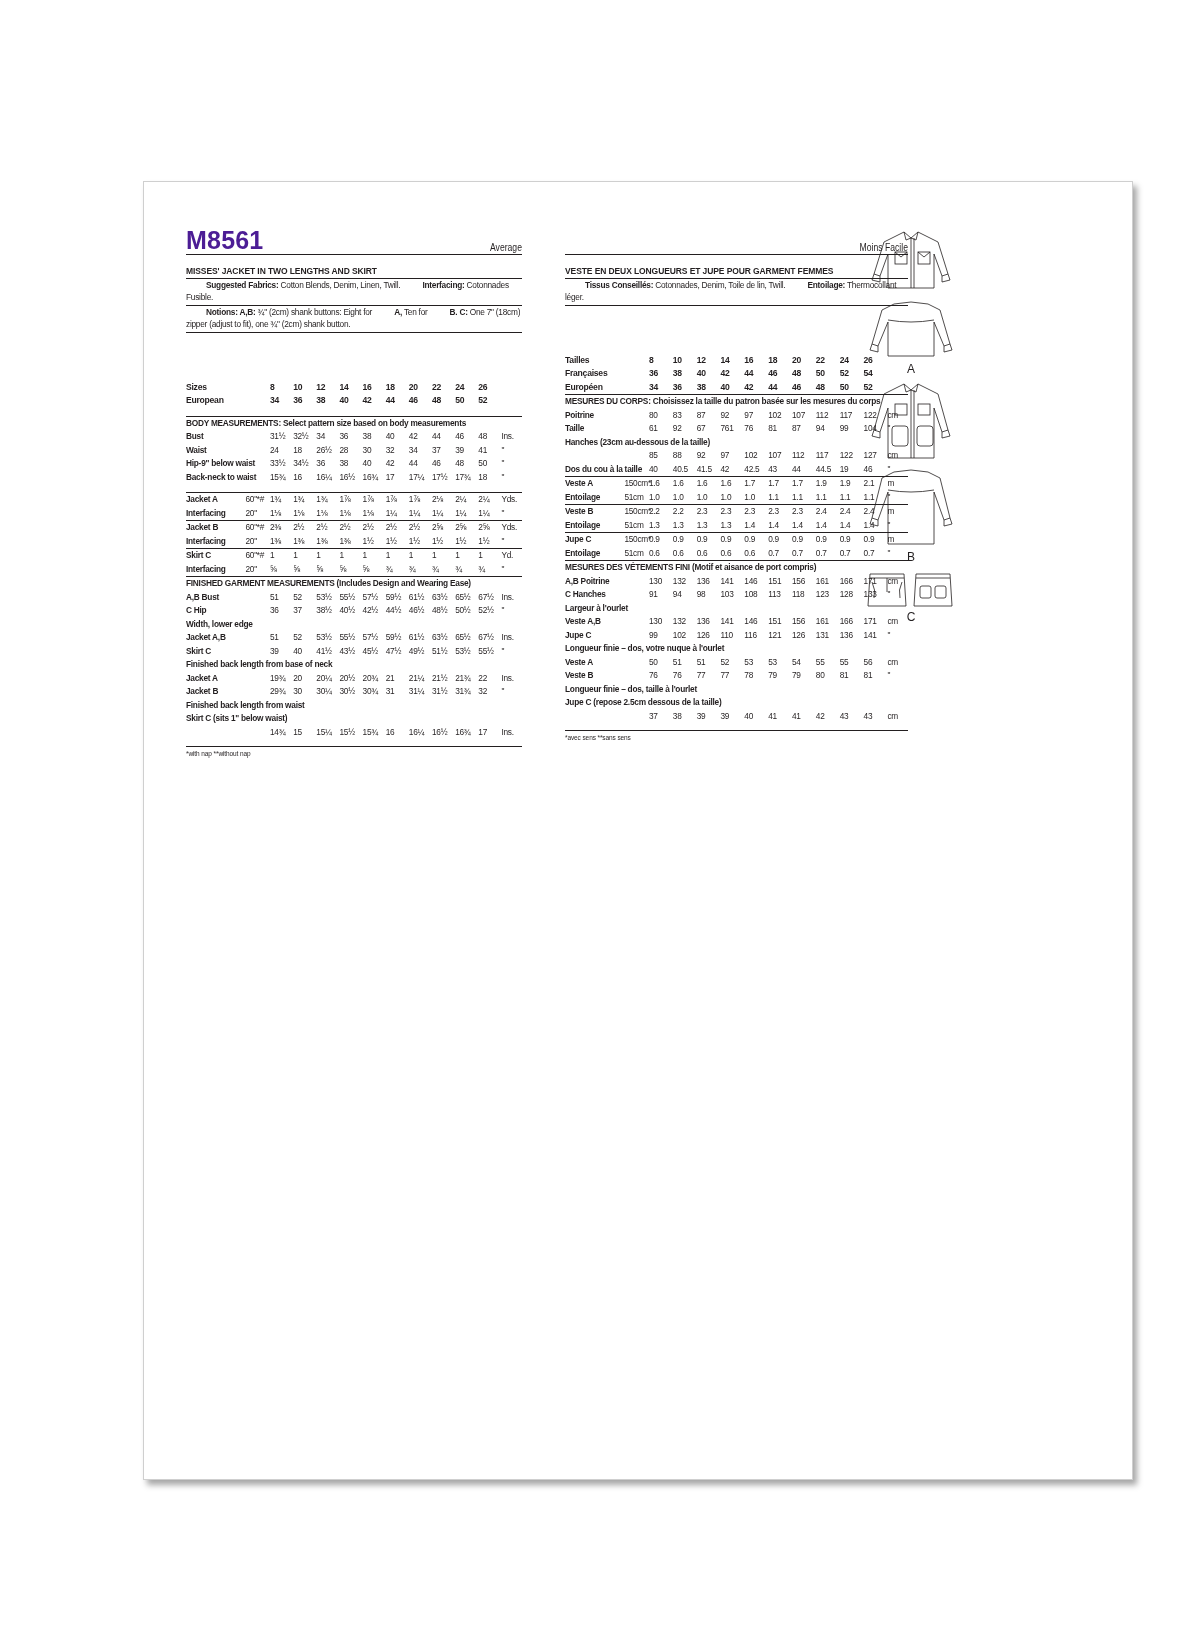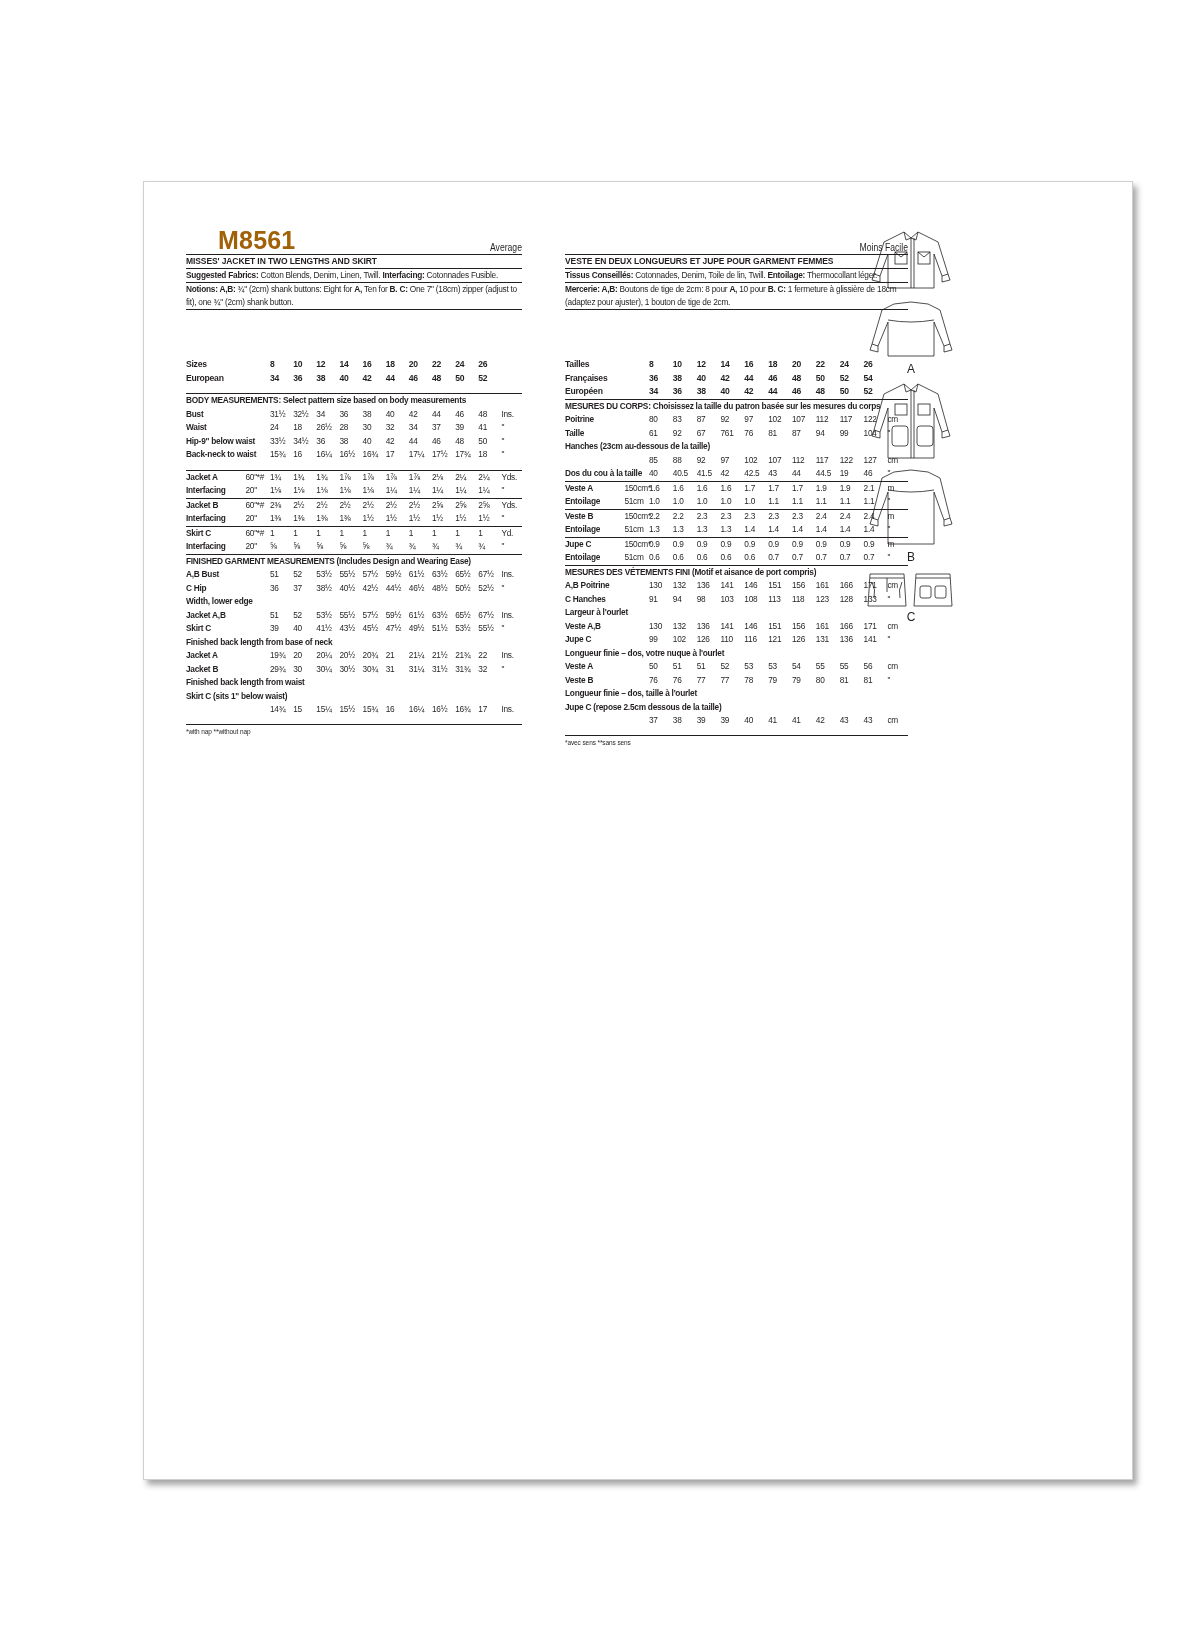--- a/index.html
+++ b/index.html
@@ -2,25 +2,25 @@
 <html><head>
 <meta charset="utf-8">
 <style>
   html, body { margin:0; padding:0; background:#ffffff; }
   body { width:1200px; height:1650px; position:relative; font-family:"Liberation Sans", sans-serif; color:#231f20; overflow:hidden; }
   .sheet { position:absolute; left:143px; top:181px; width:988px; height:1297px; background:#fff; border:1px solid #cfcfcf; box-shadow:4px 5px 6px rgba(0,0,0,0.35); }
   .col { position:absolute; top:50px; }
   .col-en { left:42px; width:336px; }
   .col-fr { left:421px; width:343px; }
   .hdr { position:relative; height:22px; border-bottom:1px solid #231f20; }
-  .code { position:absolute; left:0; top:-6px; font-family:"Liberation Sans", sans-serif; font-weight:bold; font-size:25px; letter-spacing:0.2px; color:#a16207;margin-left:32px; }
+  .code { position:absolute; left:0; top:-6px; font-family:"Liberation Sans", sans-serif; font-weight:bold; font-size:25px; letter-spacing:0.2px; color:#4c1d95; }
   .level { position:absolute; right:0; bottom:1px; font-family:"Liberation Sans", sans-serif; font-size:10.5px; transform:scaleX(0.82); transform-origin:right bottom; }
-  .title { font-weight:bold; font-size:8.5px; line-height:13px; border-bottom:1px solid #231f20; transform-origin:left; letter-spacing:-0.1px; white-space:nowrap; overflow:visible; }
+  .title { font-weight:bold; font-size:8.5px; line-height:13px; border-bottom:1px solid #231f20; transform-origin:left; letter-spacing:-0.1px; white-space:nowrap; overflow:visible;margin-top:10px; }
   .para { font-size:8.3px; line-height:12.4px; border-bottom:1px solid #231f20; padding:0 0 1px 0; letter-spacing:-0.25px; }
-  .para b { font-weight:bold; }
+  .para b { font-weight:bold;margin-left:20px; }
   table { border-collapse:collapse; width:100%; table-layout:fixed; font-size:8.3px; letter-spacing:-0.25px;margin-top:48px; }
   td { padding:0; height:13.5px; line-height:13.5px; white-space:nowrap; overflow:visible; vertical-align:middle; }
   td.lbl { font-weight:bold; }
   td.bold { font-weight:bold; font-size:8.6px; }
   tr.rule-top td { border-top:1px solid #231f20; }
   tr.section td { font-weight:bold; }
   .foot { font-size:6.5px; margin-top:7px; border-top:1px solid #231f20; padding-top:3px; letter-spacing:-0.1px; }
   .sketches { position:absolute; left:722px; top:48px; width:90px; }
   .sk { position:relative; margin:0 auto; }
   .view-label { font-family:"Liberation Sans", sans-serif; font-size:12px; text-align:center; }
@@ -365,23 +365,20 @@
   </div>
 
   <div class="col col-fr">
     <div class="hdr">
       <span class="level">Moins Facile</span>
     </div>
     <div class="title">VESTE EN DEUX LONGUEURS ET JUPE POUR GARMENT FEMMES</div>
     <div class="para">
       <b>Tissus Conseillés:</b><span> Cotonnades, Denim, Toile de lin, Twill. </span><b>Entoilage:</b><span> Thermocollant léger.</span>
     </div>
-    <div class="para">
-      <b>Mercerie: A,B:</b><span> Boutons de tige de 2cm: 8 pour </span><b>A,</b><span> 10 pour </span><b>B. C:</b><span> 1 fermeture à glissière de 18cm (adaptez pour ajuster), 1 bouton de tige de 2cm.</span>
-    </div>
     <table id="tbl-fr">
       <colgroup>
           <col style="width:58px">
           <col style="width:24px">
           <col span="10" style="width:23.3px">
           <col style="width:20px">
         </colgroup>
       <tbody id="tbody-fr">
           <tr>
             <td class="bold">Tailles</td>

